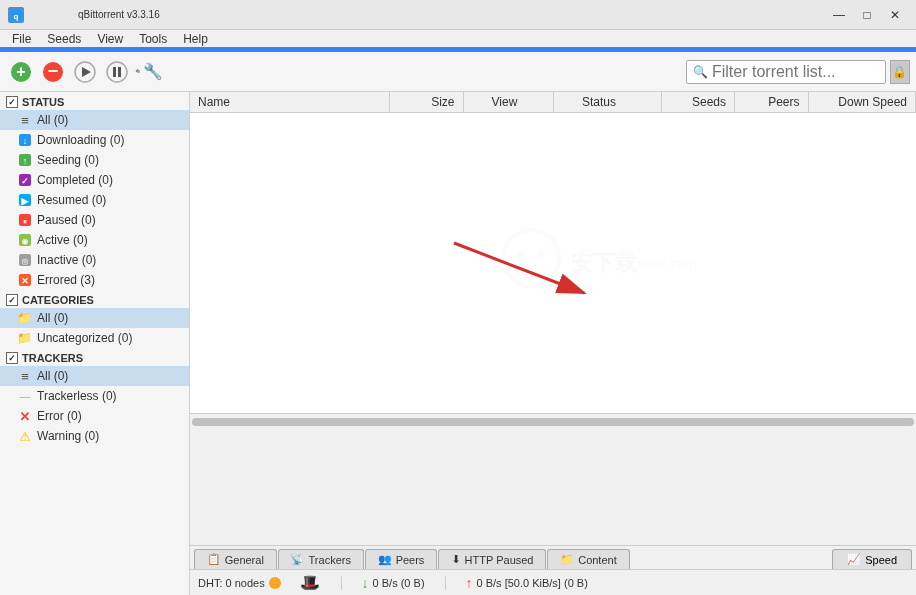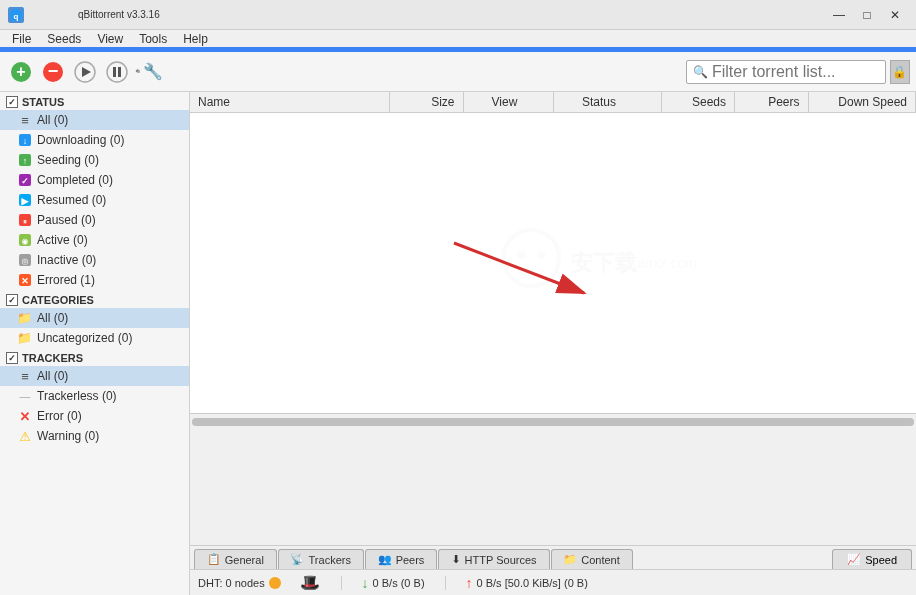--- a/index.html
+++ b/index.html
@@ -473,21 +473,21 @@
       </span>
       <span>Inactive (0)</span>
     </div>
     <div class="sidebar-item">
       <span class="sidebar-icon">
         <svg width="14" height="14" viewBox="0 0 14 14">
             <rect x="1" y="1" width="12" height="12" rx="2" fill="#FF5722"></rect>
             <text x="7" y="11" text-anchor="middle" fill="white" font-size="9" font-weight="bold">✕</text>
           </svg>
       </span>
-      <span>Errored (1)</span>
+      <span>Errored (3)</span>
     </div>
 
     <div class="sidebar-section-header">
       <div class="check-box">✓</div>
       <span>CATEGORIES</span>
     </div>
     <div class="sidebar-item selected">
       <span class="sidebar-icon icon-folder">📁</span>
       <span>All (0)</span>
     </div>
@@ -572,21 +572,21 @@
       <div class="bottom-tab">
         <span style="font-size:11px;">📡</span>
         <span>Trackers</span>
       </div>
       <div class="bottom-tab">
         <span style="font-size:11px;">👥</span>
         <span>Peers</span>
       </div>
       <div class="bottom-tab">
         <span style="font-size:11px;">⬇</span>
-        <span>HTTP Sources</span>
+        <span>HTTP Paused</span>
       </div>
       <div class="bottom-tab">
         <span style="font-size:11px;">📁</span>
         <span>Content</span>
       </div>
       <div class="speed-btn">
         <span>📈</span>
         <span>Speed</span>
       </div>
     </div>

